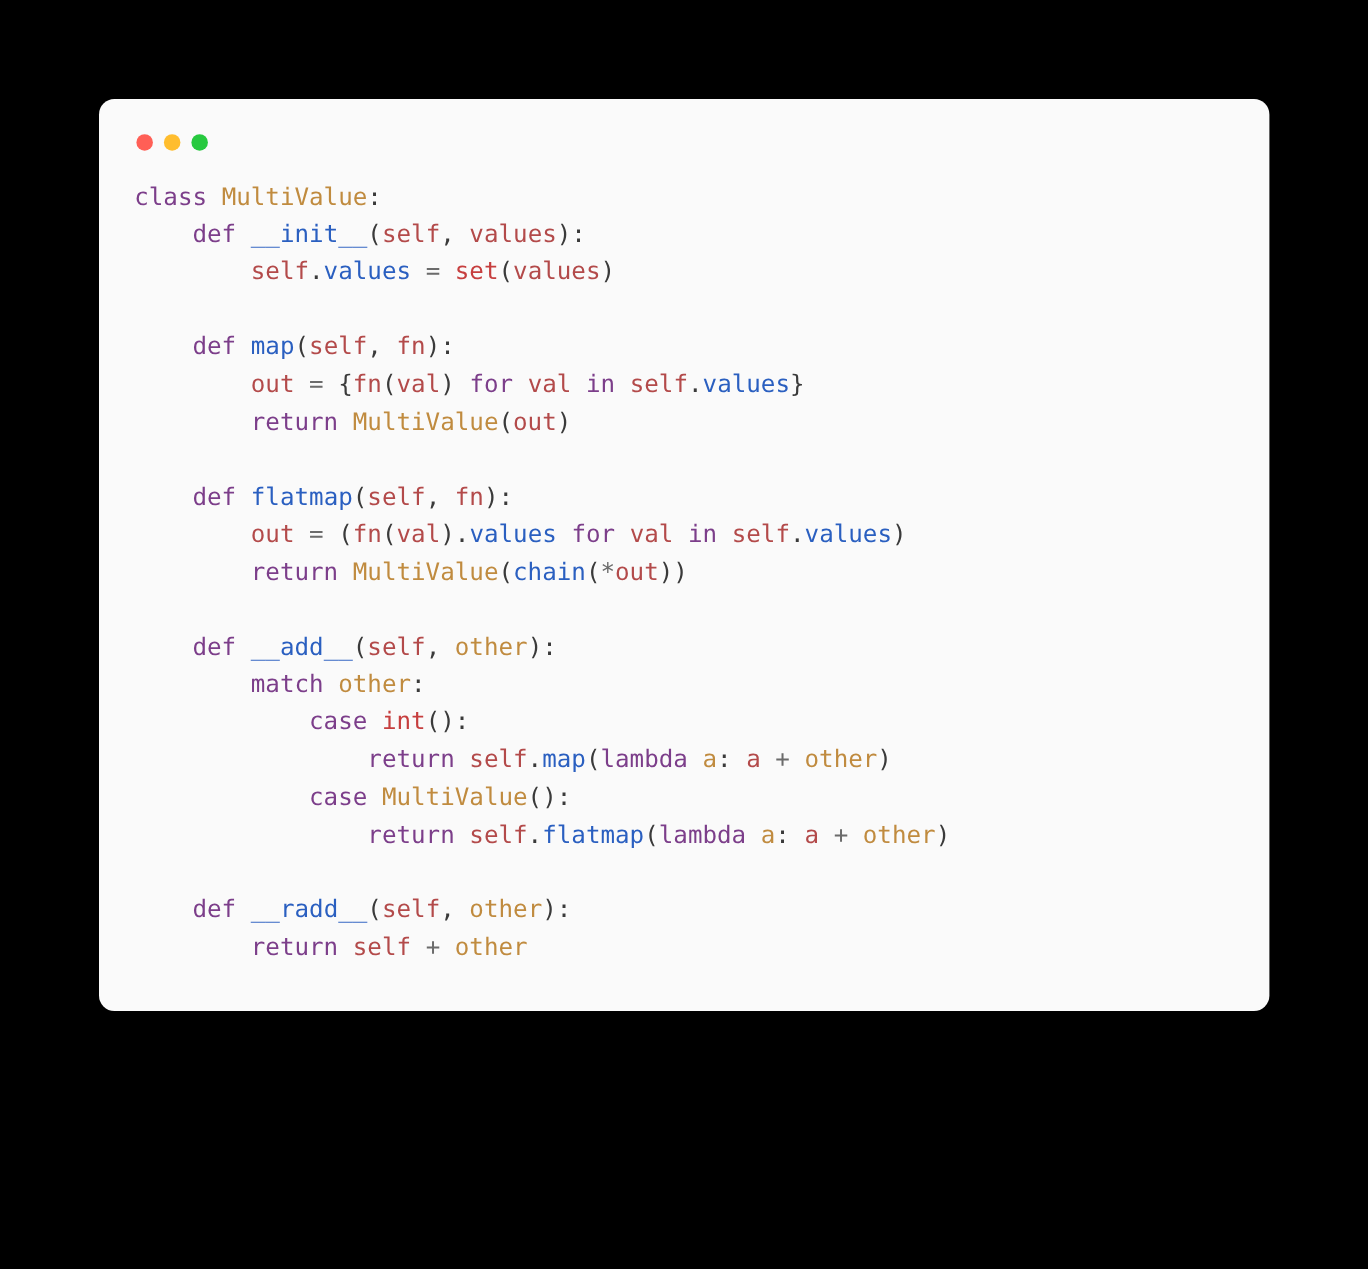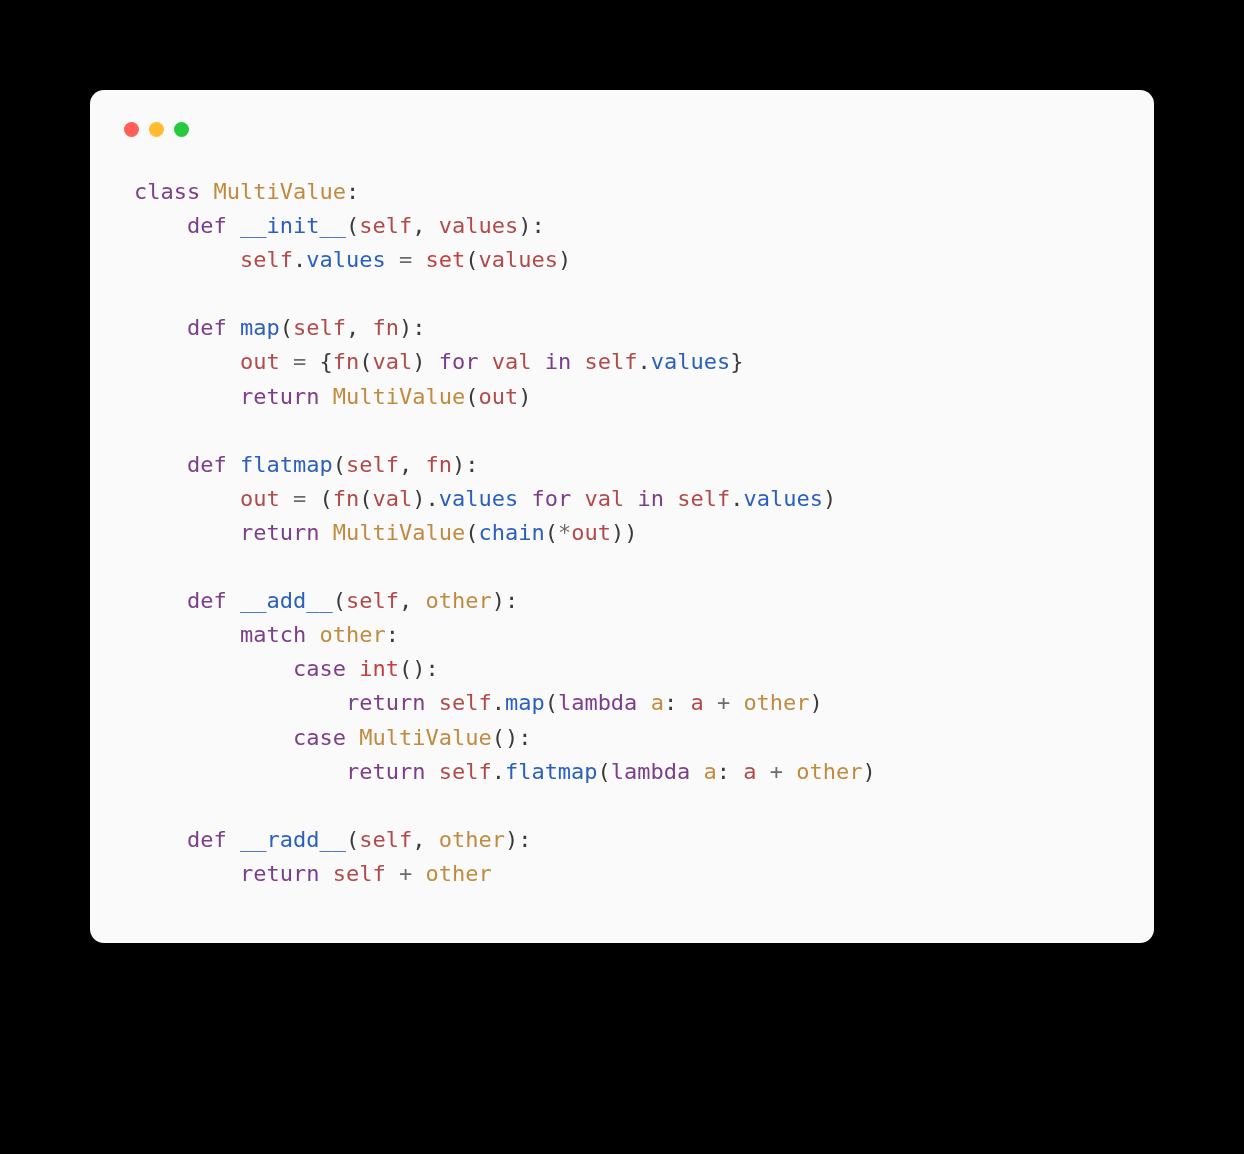--- a/index.html
+++ b/index.html
@@ -28,21 +28,21 @@
   }
   .dot {
     width: 15px;
     height: 15px;
     border-radius: 50%;
   }
   .dot.red { background: #ff5f56; }
   .dot.yellow { background: #ffbd2e; }
   .dot.green { background: #27c93f; }
   pre.code {
-    margin: 16px;
+    margin: 4px;
     font-size: 22px;
     line-height: 1.55;
     white-space: pre;
     color: #5a5a5a;
     overflow: hidden;
   }
   
   .kw  { color: #7c3e8a; }   
   .cls { color: #c08b3f; }   
   .fn  { color: #2a5fc0; }   

